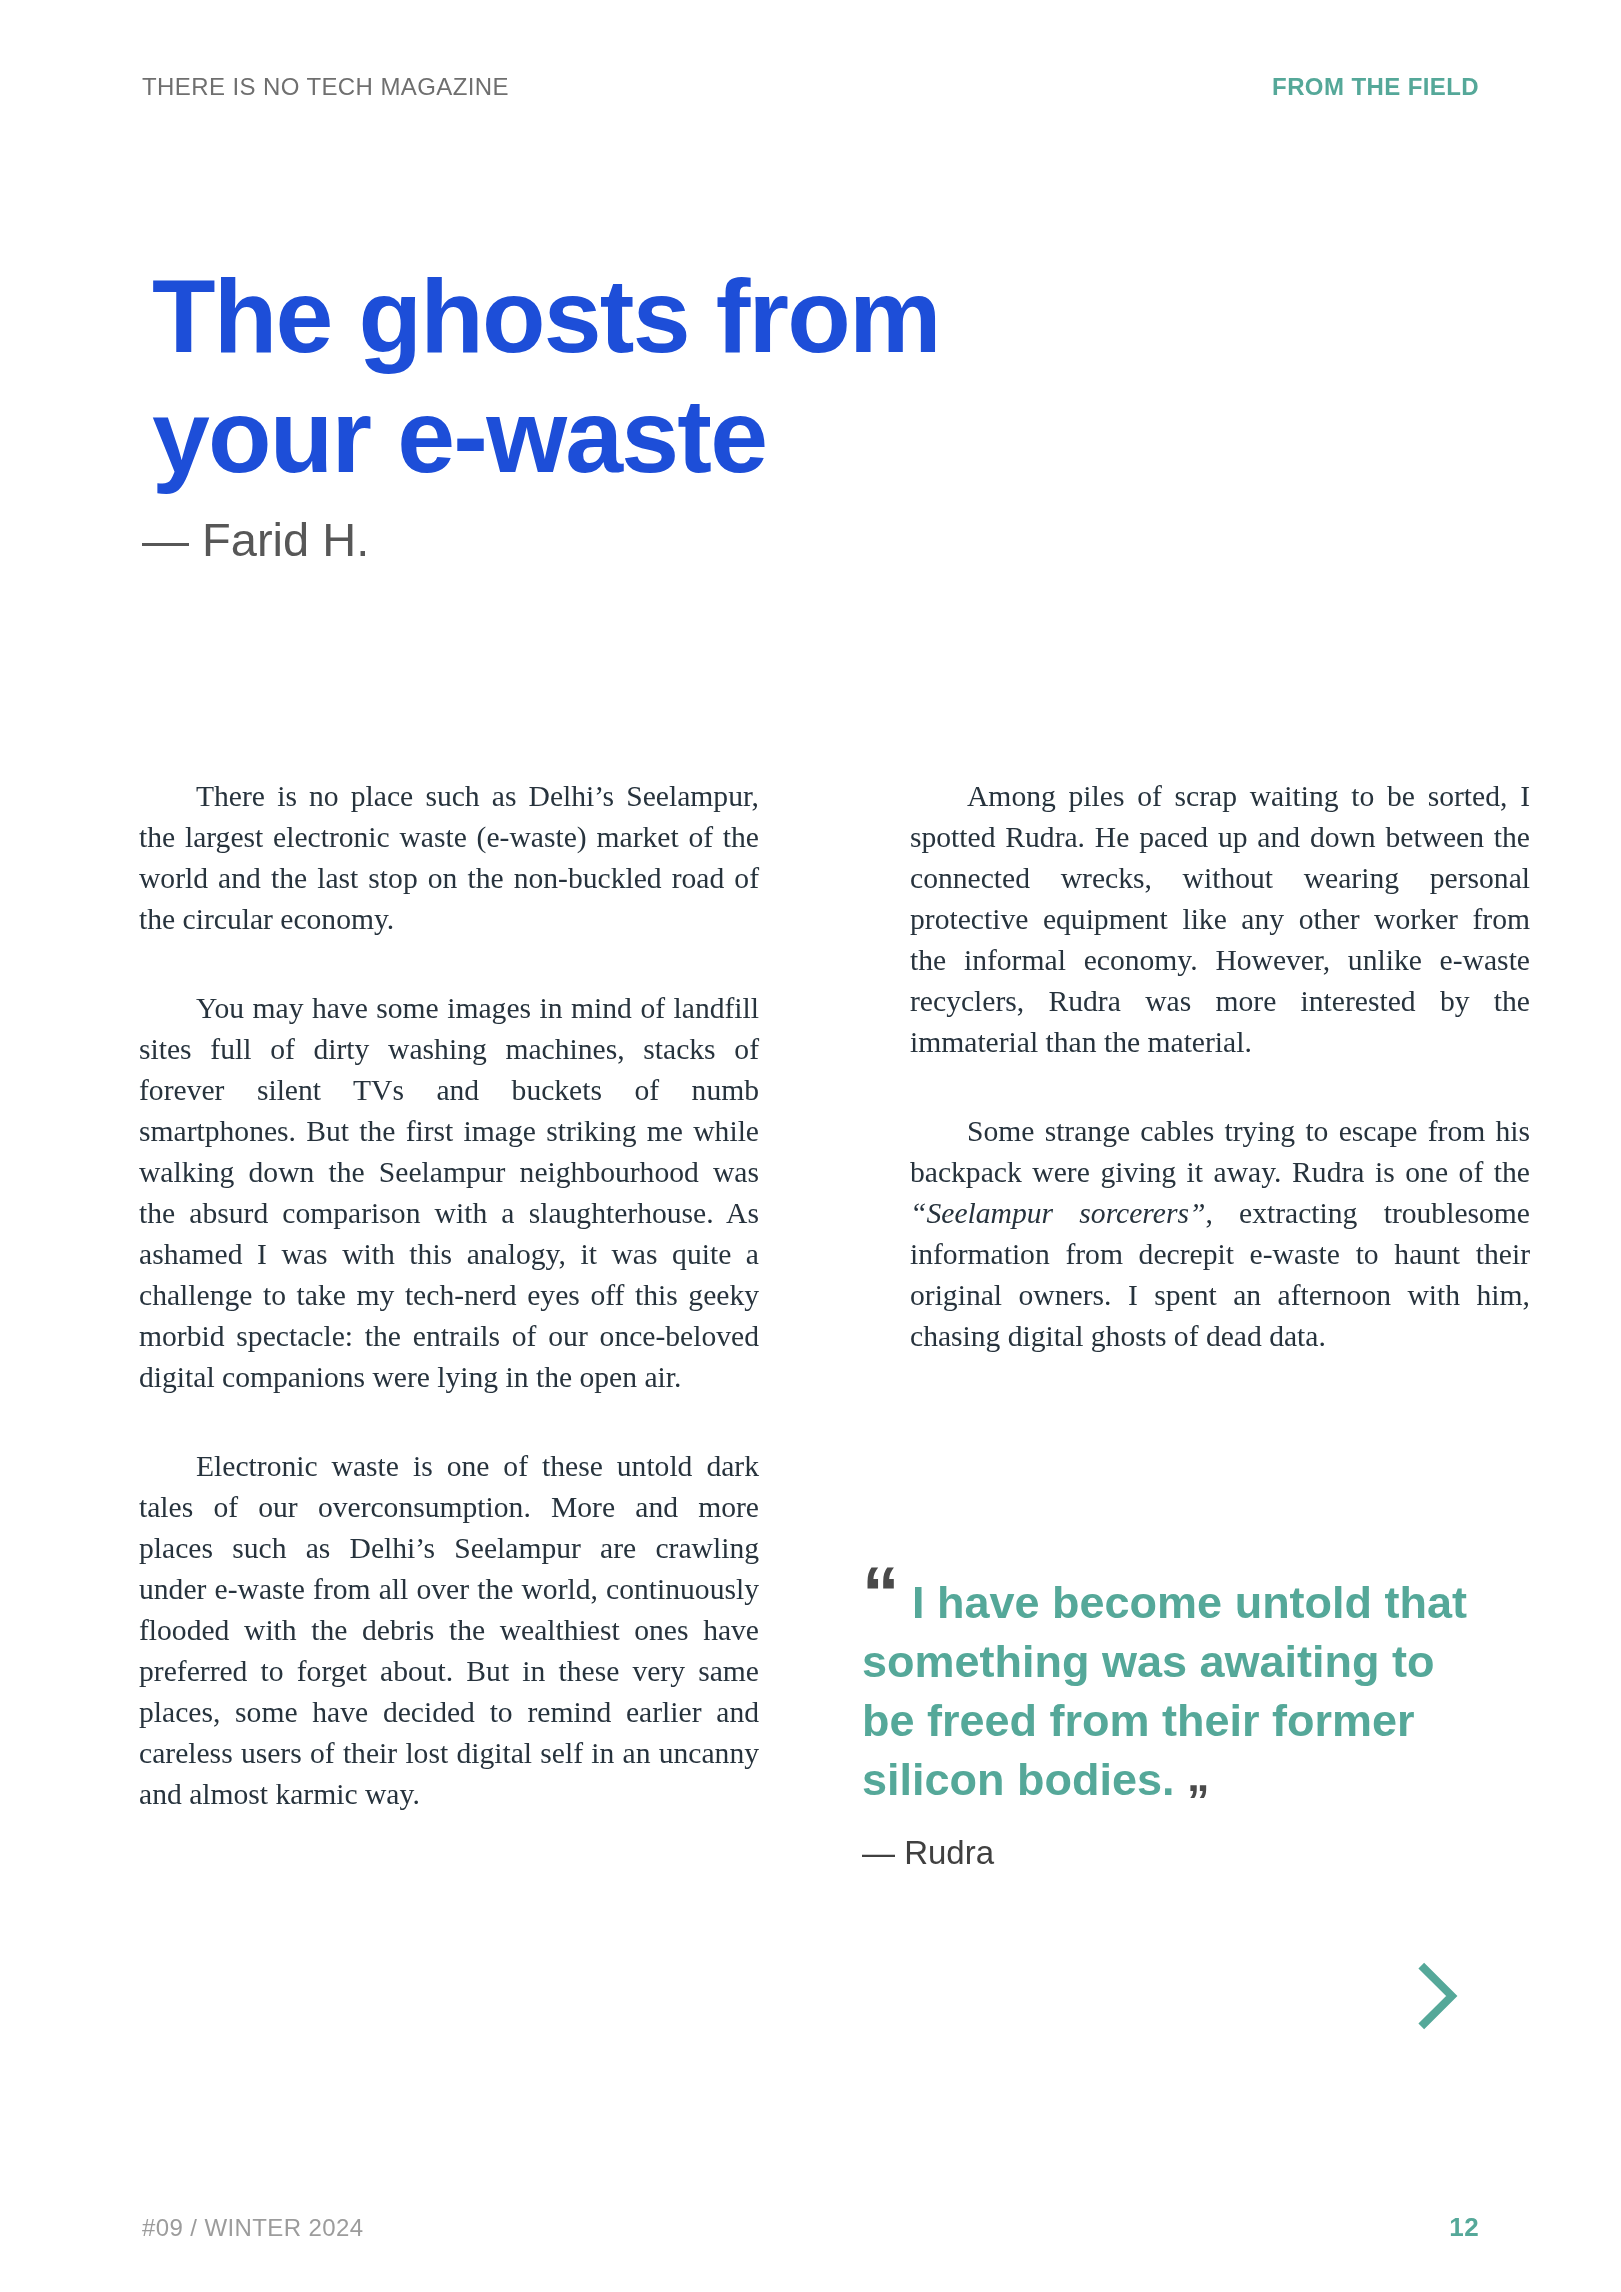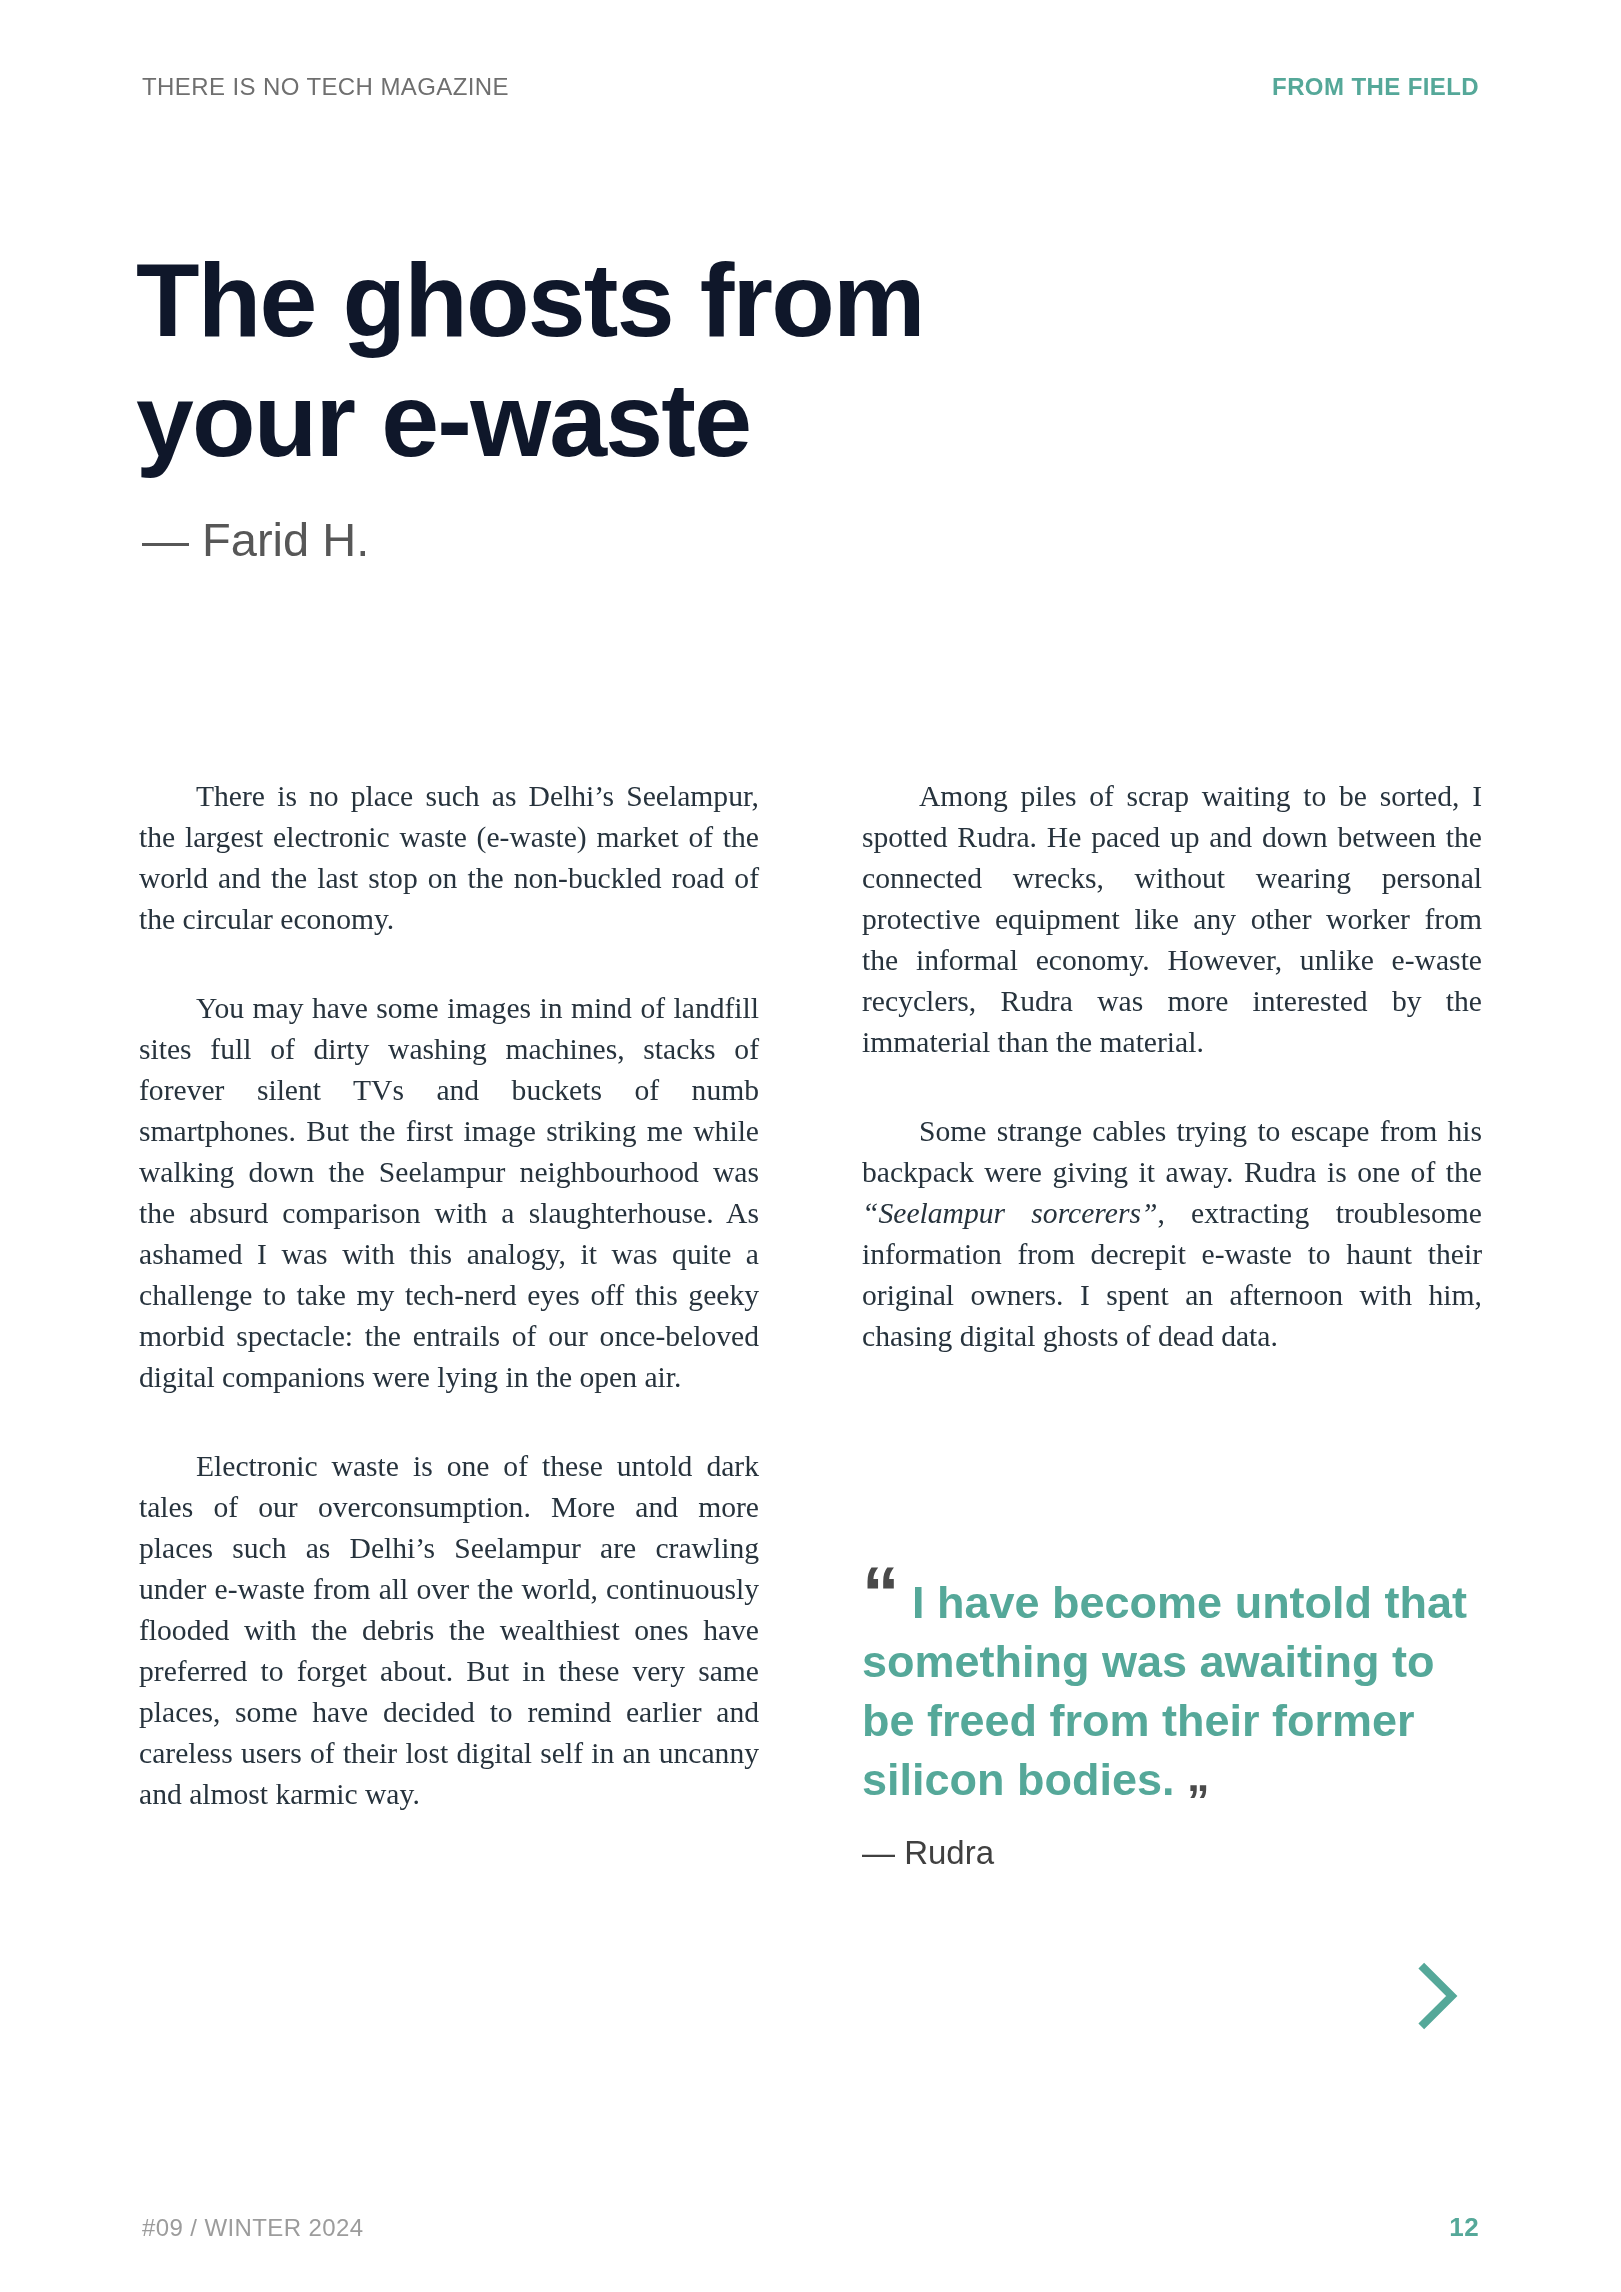--- a/index.html
+++ b/index.html
@@ -39,21 +39,21 @@
   .deck {
     position: absolute; left: 142px; top: 607px;
     font-size: 50px; color: #575757; white-space: nowrap;
   }
 
   
   .col {
     position: absolute; top: 776px; width: 620px;
   }
   .col-left  { left: 139px; }
-  .col-right { left: 862px; }
+  .col-right { left: 910px; }
   .col p {
     margin: 0 0 48px 0;
     font-family: "Liberation Serif", serif;
     font-size: 29.6px; line-height: 41px;
     text-align: justify; text-indent: 57px;
   }
   .col p em { font-style: italic; }
 
   
   .quote {
@@ -98,21 +98,21 @@
 </head>
 <body>
 
 <div class="page">
 
   <div class="header">
     <span class="magazine-name">THERE IS NO TECH MAGAZINE</span>
     <span class="section-name accent" style="color: rgb(85, 168, 153);">FROM THE FIELD</span>
   </div>
 
-  <h1 class="title accent" style="margin: 0px; color: #0f172a;">
+  <h1 class="title accent" style="margin: 16px; color: #1d4ed8;">
     <div class="title-line">The ghosts from</div>
     <div class="title-line">your e-waste</div>
   </h1>
 
   <div class="byline">— Farid H.</div>
 
   <section class="col col-left body-ink" style="color: rgb(39, 51, 61);">
     <p>There is no place such as Delhi’s Seelampur, the largest electronic waste (e-waste) market of the world and the last stop on the non-buckled road of the circular economy.</p>
     <p>You may have some images in mind of landfill sites full of dirty washing machines, stacks of forever silent TVs and buckets of numb smartphones. But the first image striking me while walking down the Seelampur neighbourhood was the absurd comparison with a slaughterhouse. As ashamed I was with this analogy, it was quite a challenge to take my tech-nerd eyes off this geeky morbid spectacle: the entrails of our once-beloved digital companions were lying in the open air.</p>
     <p>Electronic waste is one of these untold dark tales of our overconsumption. More and more places such as Delhi’s Seelampur are crawling under e-waste from all over the world, continuously flooded with the debris the wealthiest ones have preferred to forget about. But in these very same places, some have decided to remind earlier and careless users of their lost digital self in an uncanny and almost karmic way.</p>

